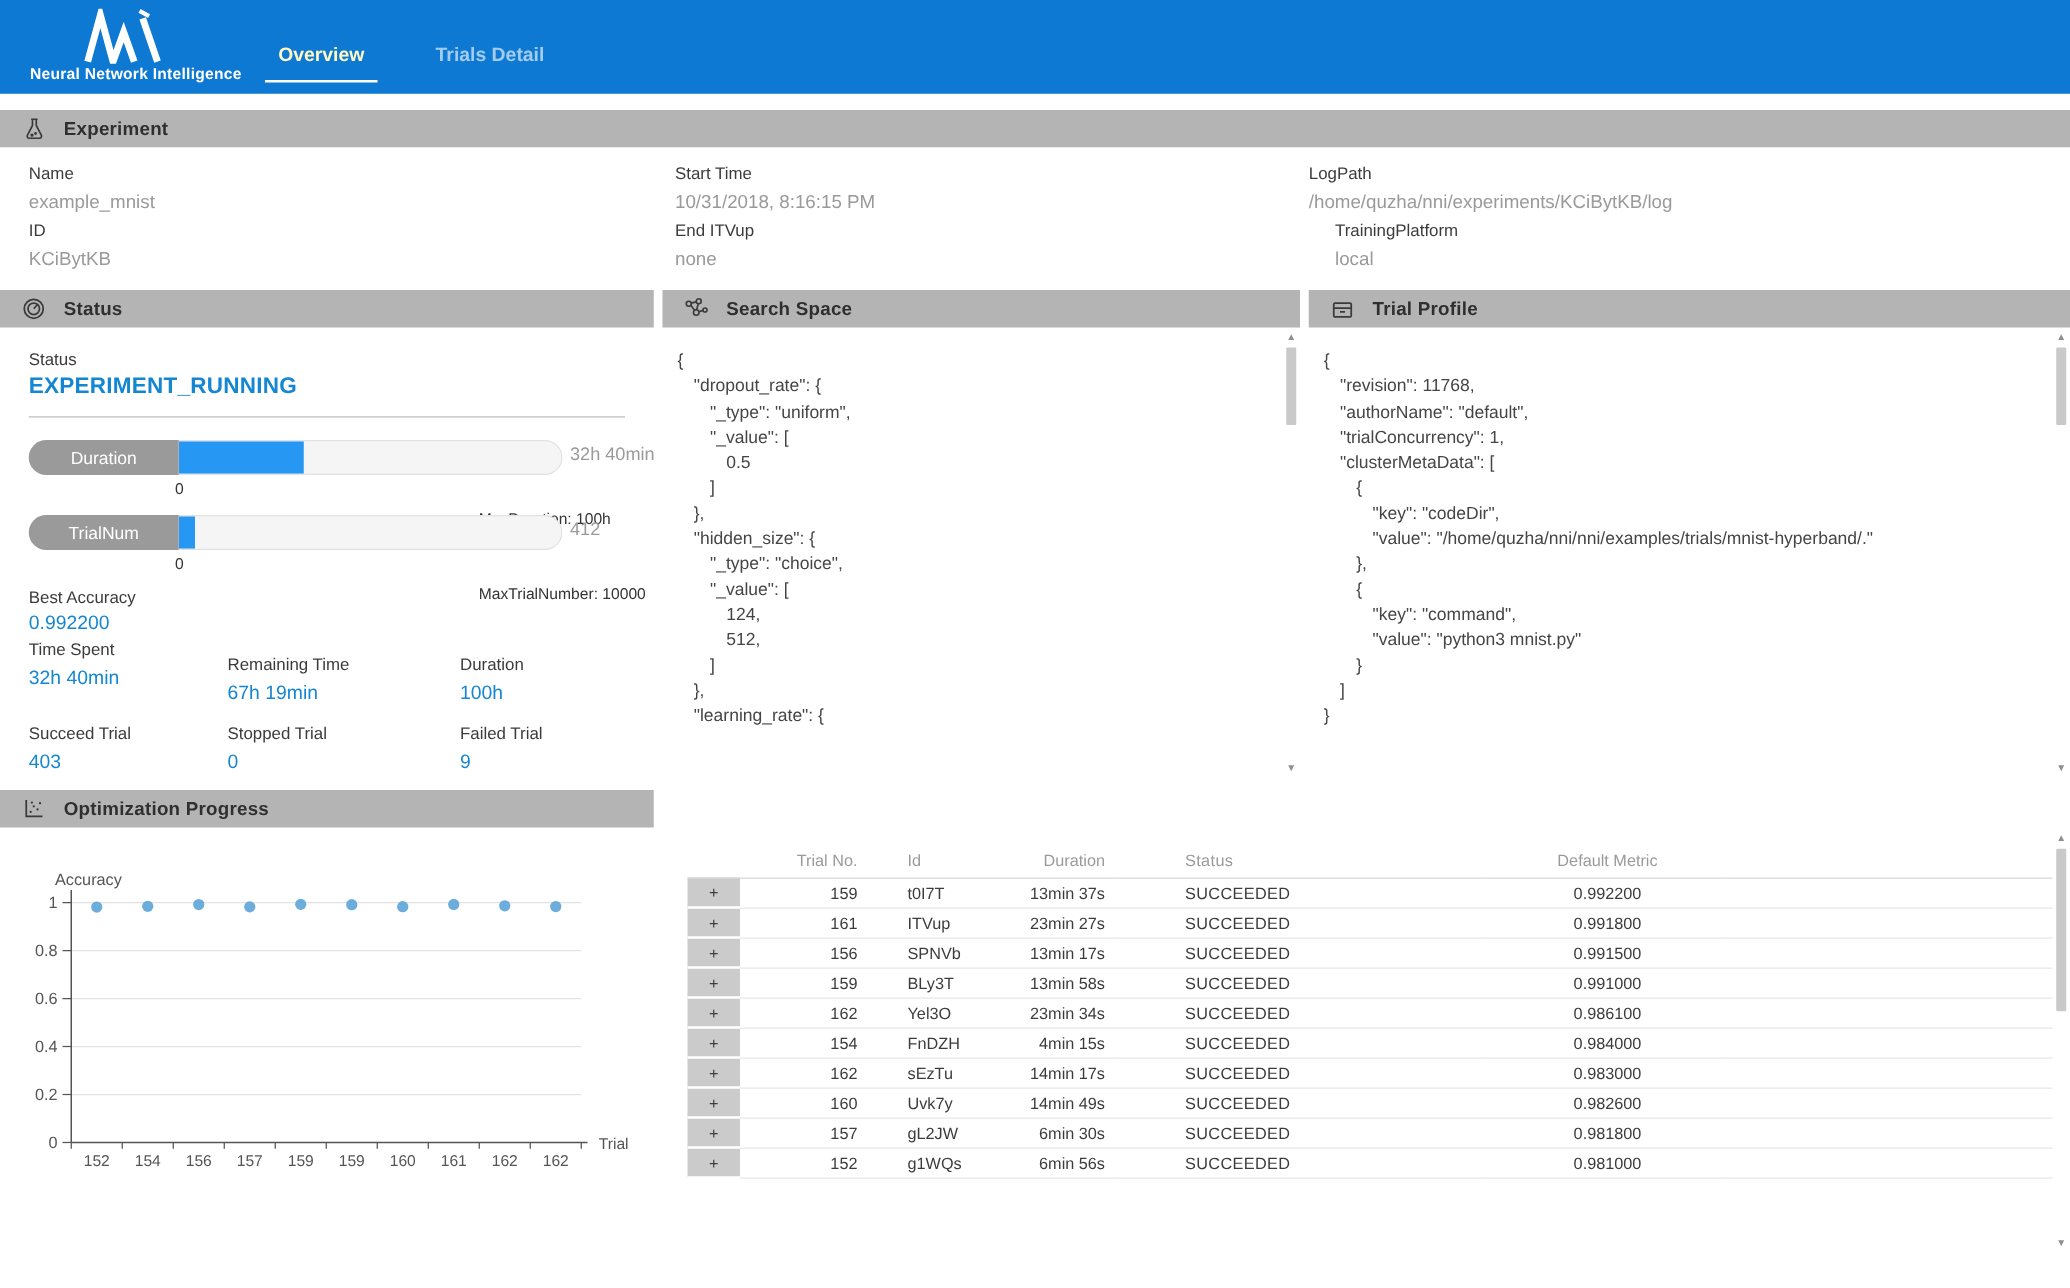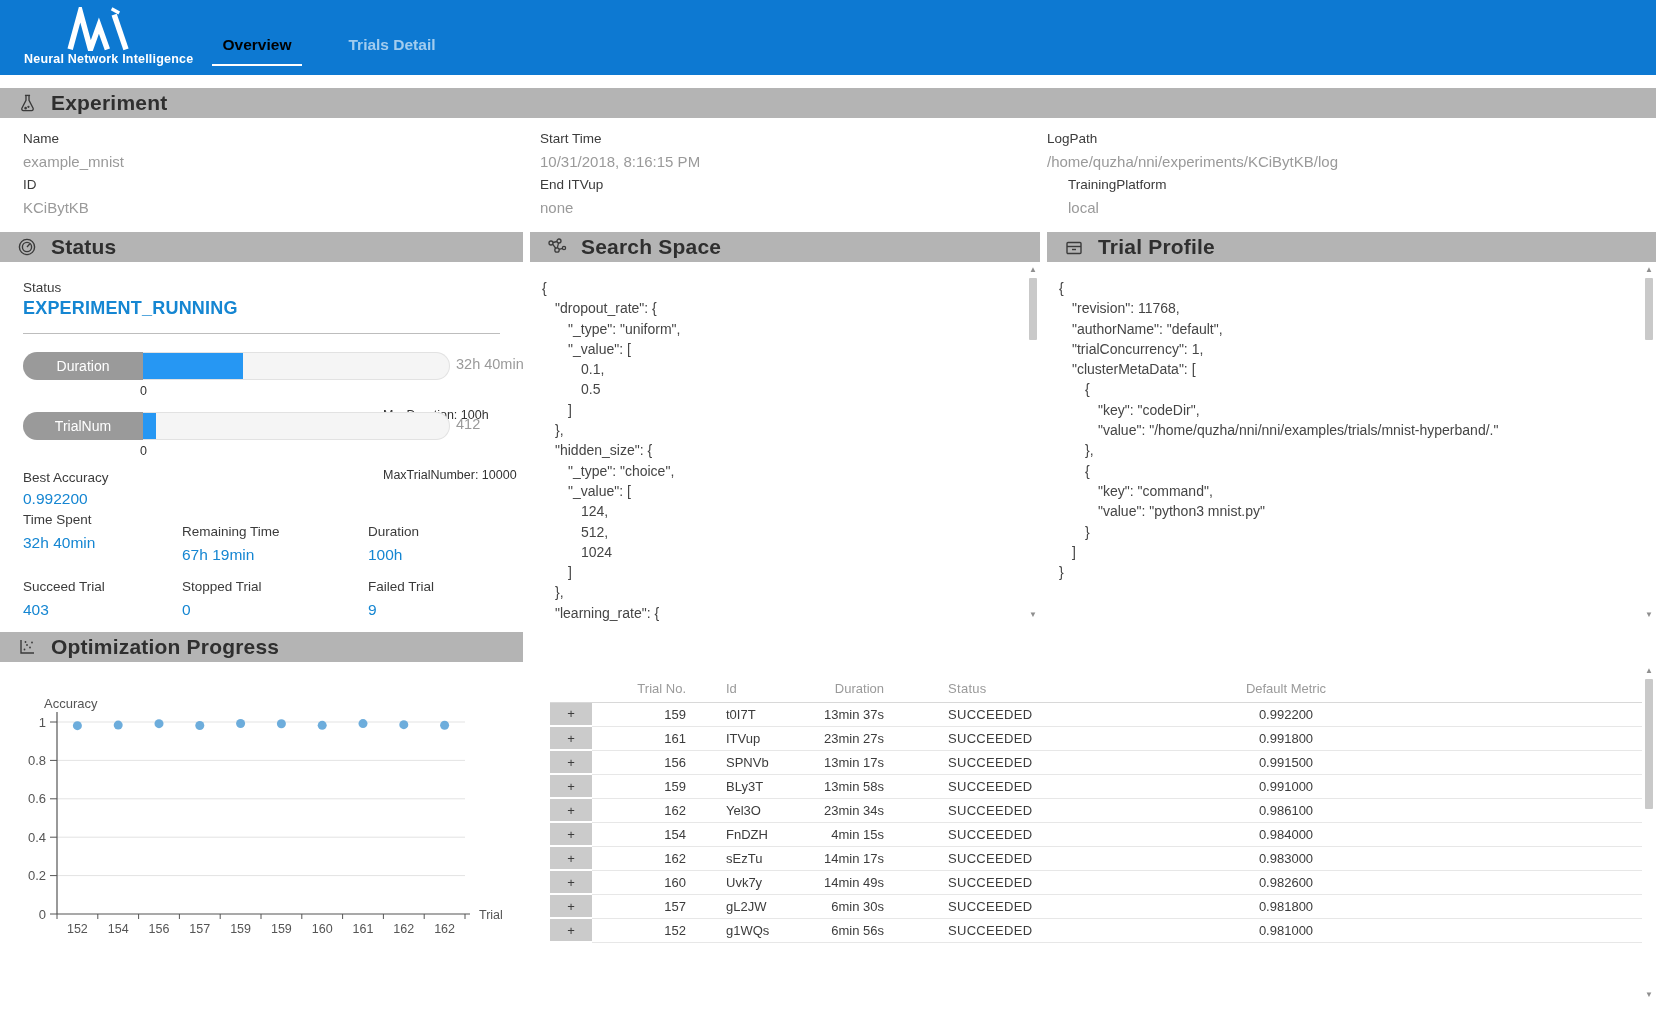--- a/index.html
+++ b/index.html
@@ -5,28 +5,28 @@
   * { margin:0; padding:0; box-sizing:border-box; }
   body { background:#fff; font-family:"Liberation Sans", sans-serif; }
   .page { position:relative; width:1656px; height:1030px; overflow:hidden; background:#fff; }
 
   
   .topbar { position:absolute; left:0; top:0; width:100%; height:75px; background:#0d79d2; }
   .brand { position:absolute; left:24px; top:5px; width:160px; text-align:center; cursor:pointer; }
   .logo { display:block; margin:2px auto 1px; }
   .brand-text { color:#fff; font-size:12.5px; font-weight:700; letter-spacing:.2px; white-space:nowrap;text-align:center; }
   .tab { position:absolute; top:36px; color:rgba(255,255,255,.62); font-size:15.5px; font-weight:700; text-align:center; cursor:pointer; padding-bottom:10px; }
-  .tab.active { color:#000000; border-bottom:2.5px solid #fff; }
+  .tab.active { color:#fef9c3; border-bottom:2.5px solid #fff; }
   #tab-overview { left:212px; width:90px; }
   #tab-trials { left:342px; width:100px; }
 
   
   .section-bar { height:30px; background:#b4b4b4; display:flex; align-items:center; padding-left:16px; }
   .section-bar .bar-icon { width:22px; height:22px; display:flex; align-items:center; justify-content:center; margin-right:13px; }
-  .section-bar .bar-title { color:#2f2f2f; font-size:21px; font-weight:700; letter-spacing:.2px; }
+  .section-bar .bar-title { color:#2f2f2f; font-size:15px; font-weight:700; letter-spacing:.2px; }
   #experiment-bar { position:absolute; left:0; top:88px; width:100%; }
 
   
   .exp-info { position:absolute; left:0; top:118px; width:100%; height:114px; background:#fff; }
   .field { position:absolute; }
   .flabel { font-size:13.5px; color:#3b3b3b; }
   .fvalue { font-size:15px; color:#9a9a9a; margin-top:7px; }
   #f-name   { left:23px;   top:13px; }
   #f-id     { left:23px;   top:59px; }
   #f-start  { left:540px;  top:13px; }
@@ -233,30 +233,28 @@
             <line x1="7" y1="5.5" x2="11" y2="4.5"></line>
         </svg>
       </span>
       <span class="bar-title">Search Space</span>
     </div>
     <div class="json-box">
         <div class="json-line" style="padding-left: 0px;">{</div>
         <div class="json-line" style="padding-left: 13px;">"dropout_rate": {</div>
         <div class="json-line" style="padding-left: 26px;">"_type": "uniform",</div>
         <div class="json-line" style="padding-left: 26px;">"_value": [</div>
-        <div class="json-line" style="padding-left: 39px;">0.1,</div>
         <div class="json-line" style="padding-left: 39px;">0.5</div>
         <div class="json-line" style="padding-left: 26px;">]</div>
         <div class="json-line" style="padding-left: 13px;">},</div>
         <div class="json-line" style="padding-left: 13px;">"hidden_size": {</div>
         <div class="json-line" style="padding-left: 26px;">"_type": "choice",</div>
         <div class="json-line" style="padding-left: 26px;">"_value": [</div>
         <div class="json-line" style="padding-left: 39px;">124,</div>
         <div class="json-line" style="padding-left: 39px;">512,</div>
-        <div class="json-line" style="padding-left: 39px;">1024</div>
         <div class="json-line" style="padding-left: 26px;">]</div>
         <div class="json-line" style="padding-left: 13px;">},</div>
         <div class="json-line" style="padding-left: 13px;">"learning_rate": {</div>
       </div>
     <div class="vscroll" id="scroll-search">
       <div class="vs-arrow vs-up">▲</div>
       <div class="vs-thumb"></div>
       <div class="vs-arrow vs-down">▼</div>
     </div>
   </section>

